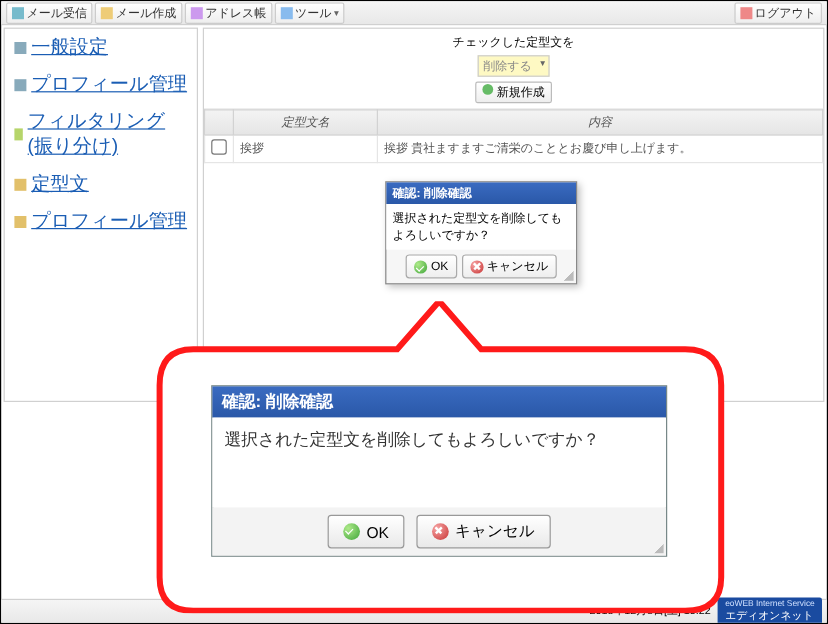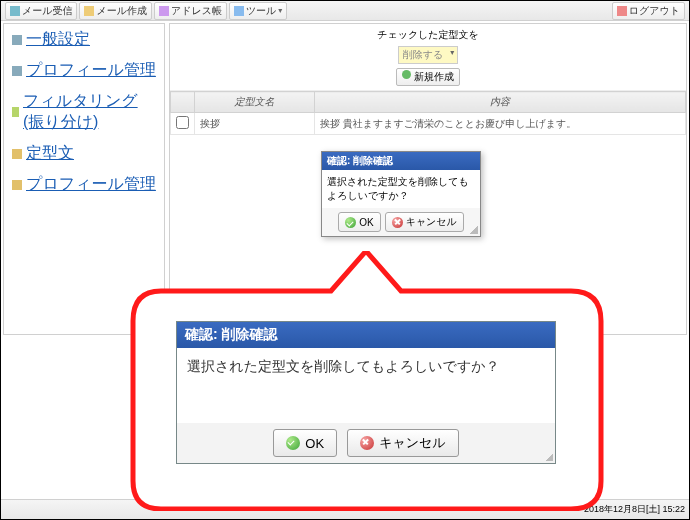--- a/index.html
+++ b/index.html
@@ -311,20 +311,24 @@
     <span class="action-btn">
       <span class="cancel-ic"></span>
       <span>キャンセル</span>
     </span>
   </div>
   <div class="grabber"></div>
 </div>
 
 <div class="footer">
   <span>2018年12月8日[土] 15:22</span>
+  <span class="brand">
+    <small>eoWEB Internet Service</small>
+    <span>エディオンネット</span>
+  </span>
 </div>
 
 <div class="callout">
   <svg class="callout-svg" viewBox="0 0 490 260">
     <path d="M245 0 L280 40 L450 40 Q480 40 480 70 L480 230 Q480 258 450 258 L40 258 Q12 258 12 230 L12 70 Q12 40 40 40 L210 40 Z" fill="#fff" stroke="#ff1a1a" stroke-width="5"></path>
   </svg>
   <div class="callout-inner">
     <div class="callout-title">確認: 削除確認</div>
     <div class="callout-body">選択された定型文を削除してもよろしいですか？</div>
     <div class="callout-foot">

